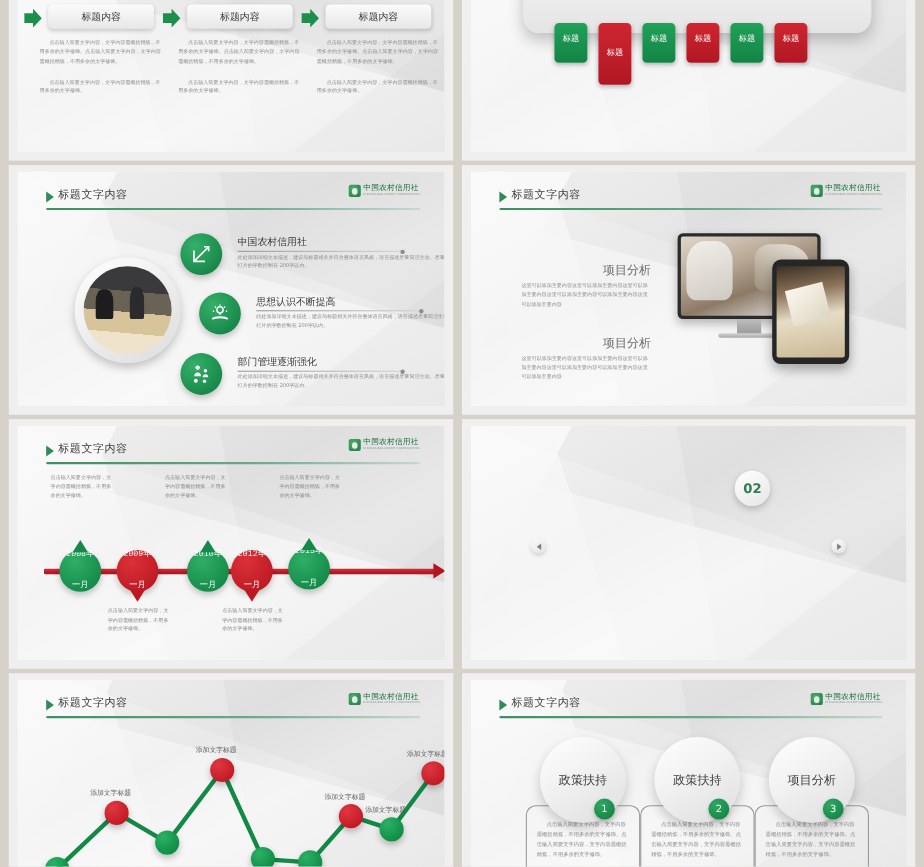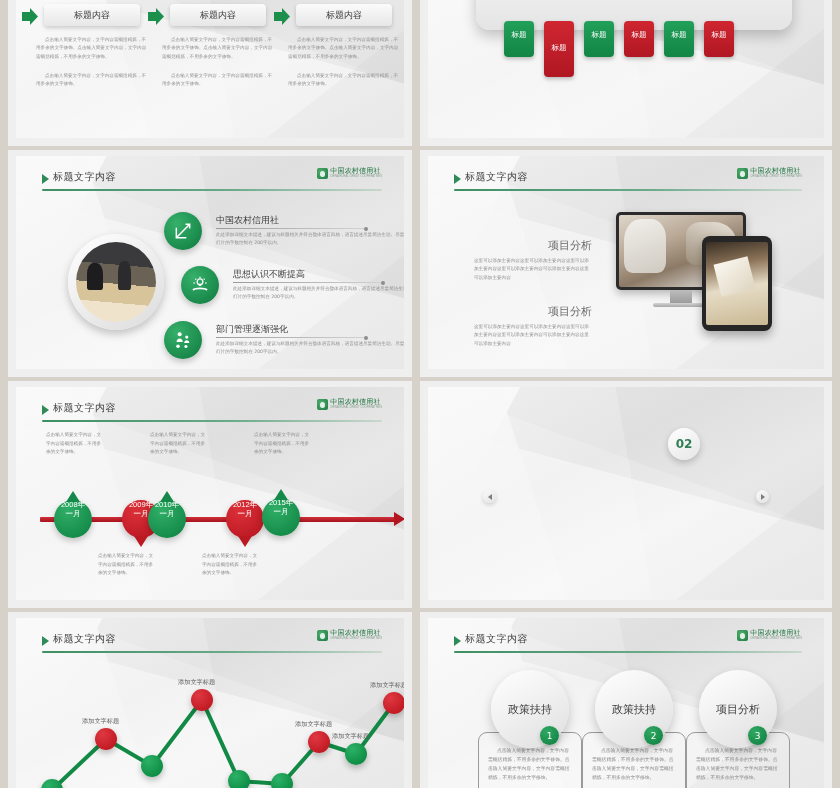--- a/index.html
+++ b/index.html
@@ -219,28 +219,28 @@
   .tl-axis::after {
     content: ""; position: absolute; right: -9px; top: -5px;
     width: 0; height: 0;
     border-left: 11px solid #b3161f;
     border-top: 7.5px solid transparent;
     border-bottom: 7.5px solid transparent;
   }
   .tlnode { position: absolute; width: 38px; height: 38px; }
   .tlnode .bub {
     width: 38px; height: 38px; border-radius: 50%;
-    display: flex; flex-direction: column; align-items: center; justify-content: flex-start;
+    display: flex; flex-direction: column; align-items: center; justify-content: space-between;
     color: #fff; font-size: 7.5px; line-height: 1.25;
     box-shadow: 0 3px 6px rgba(0,0,0,.22);
     position: relative;
-    font-family: Liberation Sans, sans-serif;
+    font-family: Liberation Mono, monospace;
   }
   .tlnode.g .bub { background: radial-gradient(circle at 36% 28%, #2fae67, #0d8040); }
-  .tlnode.r .bub { background: radial-gradient(circle at 36% 28%, #dc3039, #b4141e); margin-left: 16px; }
+  .tlnode.r .bub { background: radial-gradient(circle at 36% 28%, #dc3039, #b4141e); }
   .tlnode.g .bub::before {
     content: ""; position: absolute; left: 50%; top: -9px; transform: translateX(-50%);
     width: 0; height: 0;
     border-bottom: 11px solid #15894a;
     border-left: 7px solid transparent;
     border-right: 7px solid transparent;
   }
   .tlnode.r .bub::before {
     content: ""; position: absolute; left: 50%; bottom: -9px; transform: translateX(-50%);
     width: 0; height: 0;
@@ -509,21 +509,21 @@
             </div>
           </div>
           <div class="tlcap" style="left: 30px; top: 44px;">点击输入简要文字内容，文字内容需概括精炼，不用多余的文字修饰。</div>
           <div class="tlnode r" style="left: 90px; top: 113px;">
             <div class="bub">
               <div>2009年</div>
               <div>一月</div>
             </div>
           </div>
           <div class="tlcap" style="left: 82px; top: 165px;">点击输入简要文字内容，文字内容需概括精炼，不用多余的文字修饰。</div>
-          <div class="tlnode g" style="left: 132px; top: 113px;">
+          <div class="tlnode g" style="left: 154px; top: 113px;">
             <div class="bub">
               <div>2010年</div>
               <div>一月</div>
             </div>
           </div>
           <div class="tlcap" style="left: 134px; top: 44px;">点击输入简要文字内容，文字内容需概括精炼，不用多余的文字修饰。</div>
           <div class="tlnode r" style="left: 194px; top: 113px;">
             <div class="bub">
               <div>2012年</div>
               <div>一月</div>

